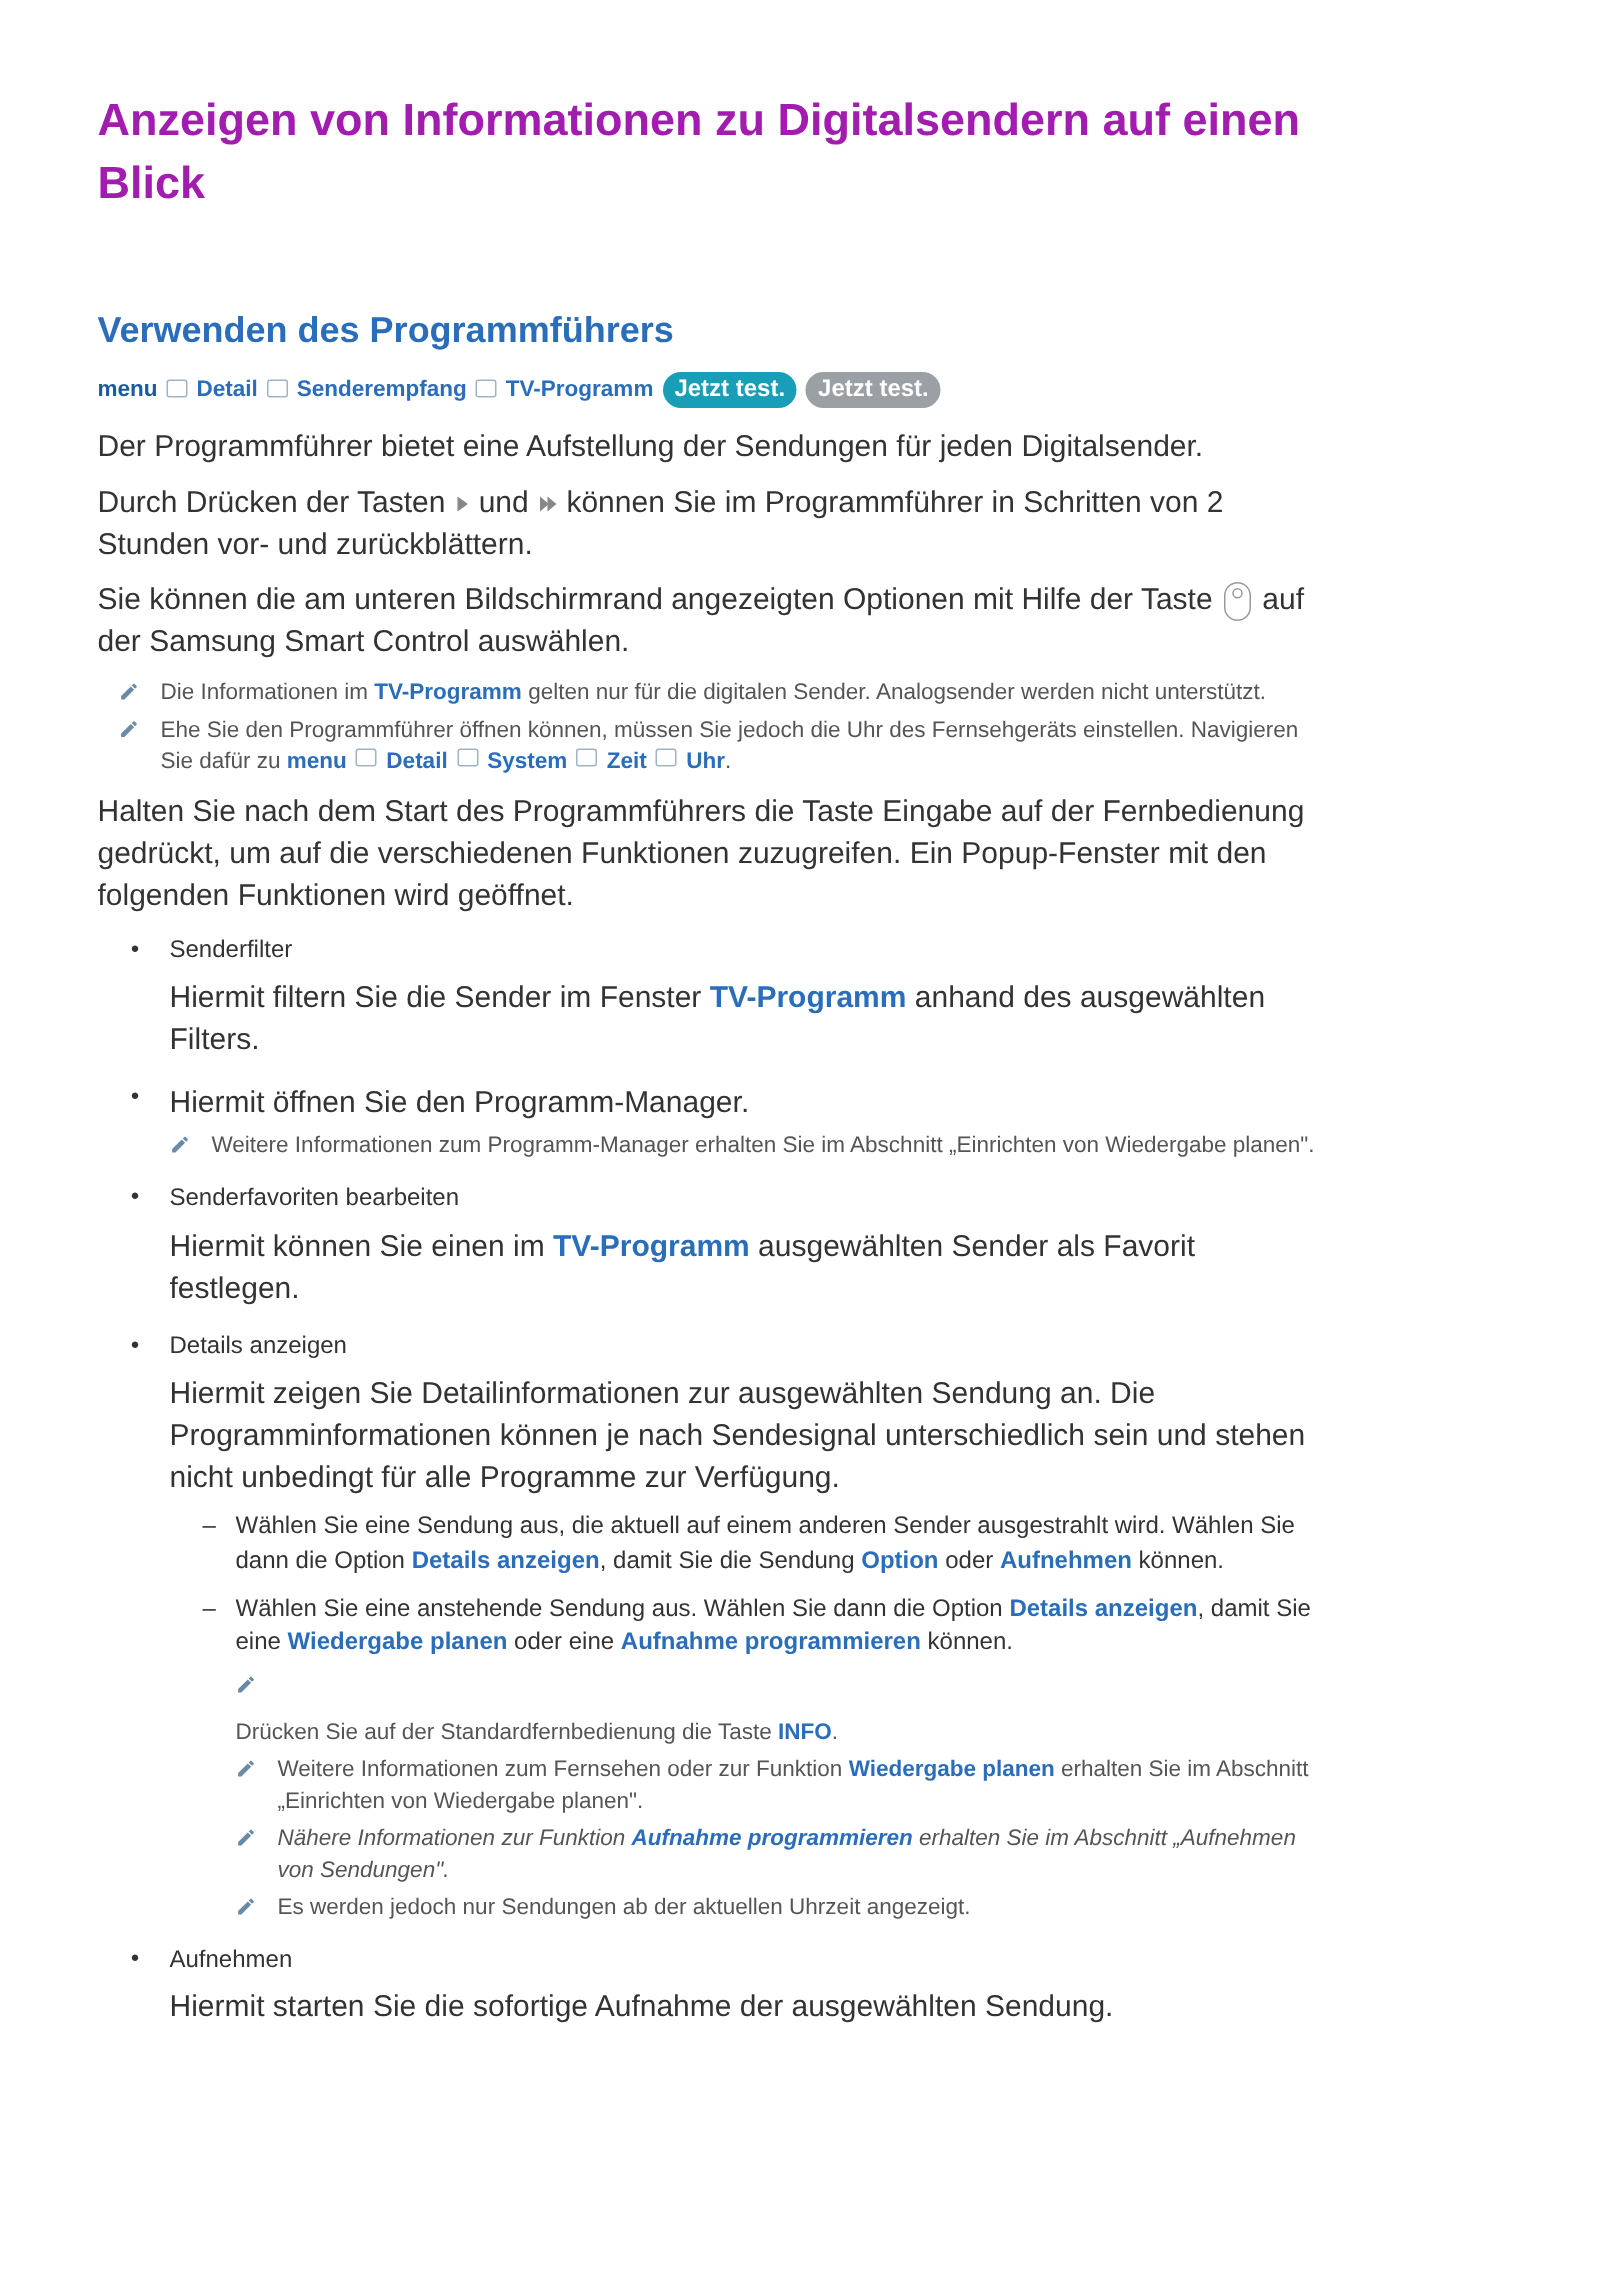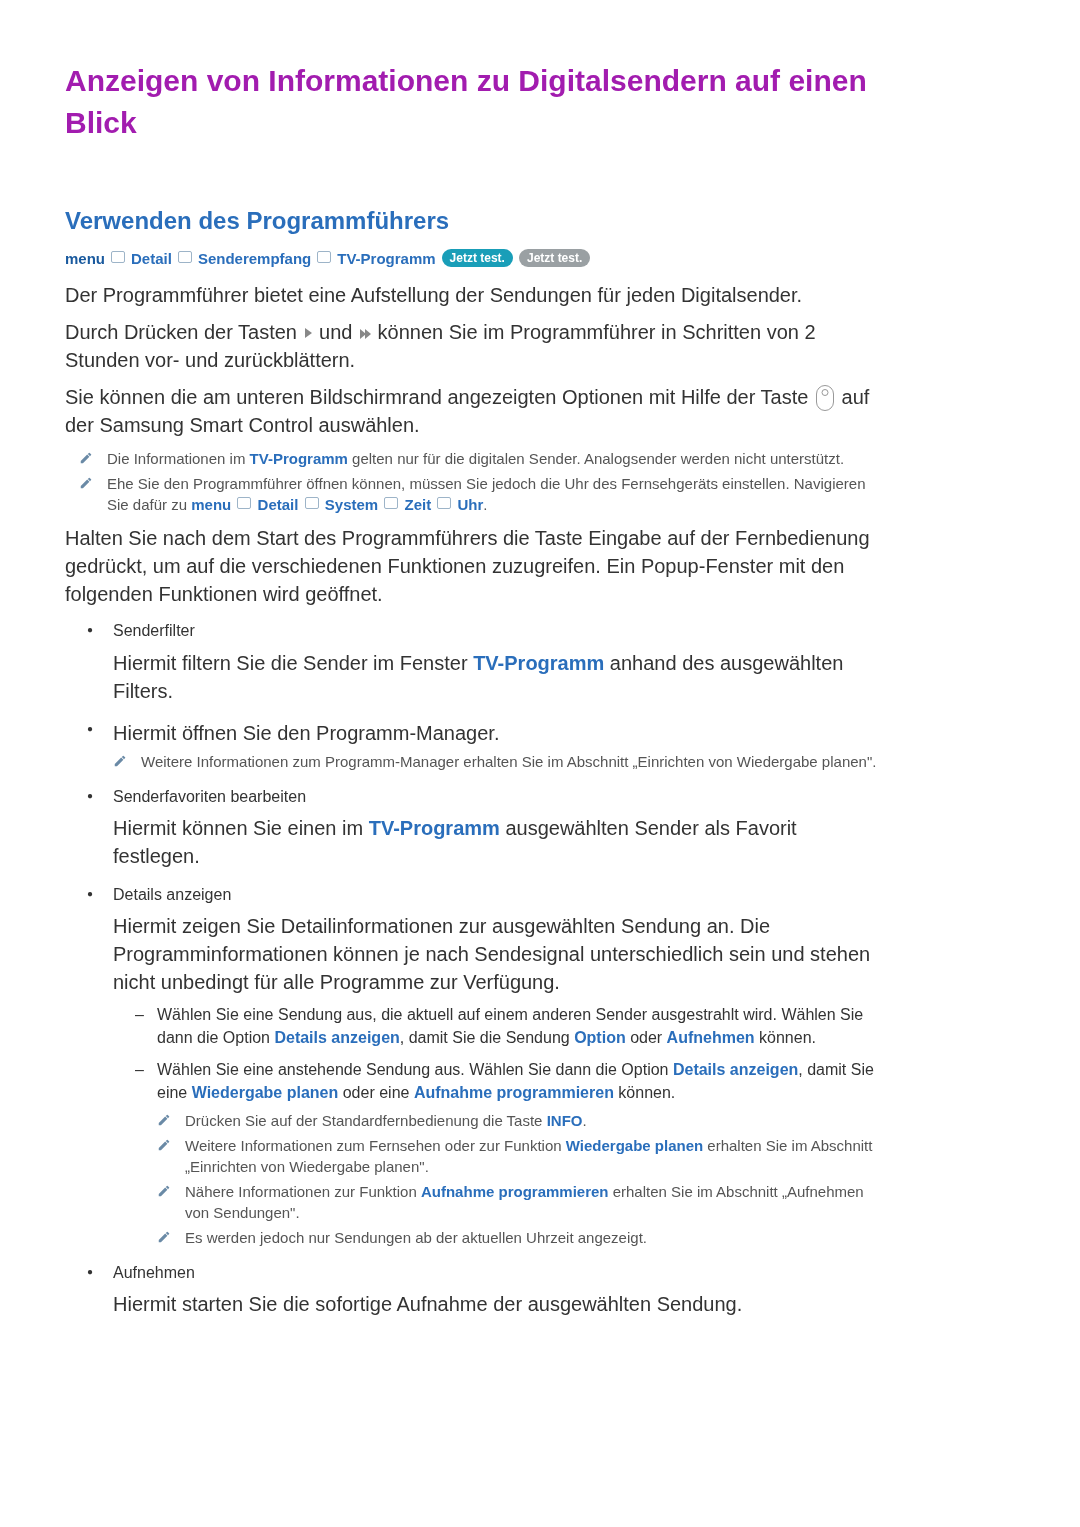--- a/index.html
+++ b/index.html
@@ -83,21 +83,21 @@
     width:5px;height:5px;
     border:1px solid #999;
     border-radius:50%;
   }
   .pill {
     display:inline-block;
     background:#199eb8;
     color:#fff;
     border-radius:12px;
     padding:1px 8px;
-    font-size:12px;
+    font-size:16px;
     font-weight:700;
     margin-left:2px;
   }
   .pill.grey { background:#9aa0a3;}
   p { margin:9px 0; font-size:20px;}
   .note-row {
     display:flex;
     align-items:flex-start;
     gap:14px;
     margin:4px 0 4px 14px;
@@ -229,37 +229,37 @@
     <p class="sub-p">Hiermit zeigen Sie Detailinformationen zur ausgewählten Sendung an. Die Programminformationen können je nach Sendesignal unterschiedlich sein und stehen nicht unbedingt für alle Programme zur Verfügung.</p>
 
     <ul class="dash">
       <li>
         <span>Wählen Sie eine Sendung aus, die aktuell auf einem anderen Sender ausgestrahlt wird. Wählen Sie dann die Option </span><span class="kw">Details anzeigen</span><span>, damit Sie die Sendung </span><span class="kw">Option</span><span> oder </span><span class="kw">Aufnehmen</span><span> können.</span>
       </li>
       <li>
         <span>Wählen Sie eine anstehende Sendung aus. Wählen Sie dann die Option </span><span class="kw">Details anzeigen</span><span>, damit Sie eine </span><span class="kw">Wiedergabe planen</span><span> oder eine </span><span class="kw">Aufnahme programmieren</span><span> können.</span>
 
         <div class="notes-block">
+          <div class="note-row" style="margin-left:0;flex-direction:column;">
+            <span class="pencil-icon">
+                <svg viewBox="0 0 24 24">
+                  <path fill="currentColor" d="M3 17.25V21h3.75L17.81 9.94l-3.75-3.75L3 17.25zM20.71 7.04a1 1 0 000-1.41l-2.34-2.34a1 1 0 00-1.41 0l-1.83 1.83 3.75 3.75 1.83-1.83z"></path>
+                </svg>
+              </span>
+            <div><span>Drücken Sie auf der Standardfernbedienung die Taste </span><span class="kw">INFO</span><span>.</span></div>
+          </div>
           <div class="note-row" style="margin-left:0;">
             <span class="pencil-icon">
                 <svg viewBox="0 0 24 24">
                   <path fill="currentColor" d="M3 17.25V21h3.75L17.81 9.94l-3.75-3.75L3 17.25zM20.71 7.04a1 1 0 000-1.41l-2.34-2.34a1 1 0 00-1.41 0l-1.83 1.83 3.75 3.75 1.83-1.83z"></path>
                 </svg>
               </span>
-            <div><span>Drücken Sie auf der Standardfernbedienung die Taste </span><span class="kw">INFO</span><span>.</span></div>
-          </div>
-          <div class="note-row" style="margin-left:0;">
-            <span class="pencil-icon">
-                <svg viewBox="0 0 24 24">
-                  <path fill="currentColor" d="M3 17.25V21h3.75L17.81 9.94l-3.75-3.75L3 17.25zM20.71 7.04a1 1 0 000-1.41l-2.34-2.34a1 1 0 00-1.41 0l-1.83 1.83 3.75 3.75 1.83-1.83z"></path>
-                </svg>
-              </span>
             <div><span>Weitere Informationen zum Fernsehen oder zur Funktion </span><span class="kw">Wiedergabe planen</span><span> erhalten Sie im Abschnitt „Einrichten von Wiedergabe planen".</span></div>
           </div>
-          <div class="note-row" style="margin-left:0;">
+          <div class="note-row" style="margin-left:0;font-style:italic;">
             <span class="pencil-icon">
                 <svg viewBox="0 0 24 24">
                   <path fill="currentColor" d="M3 17.25V21h3.75L17.81 9.94l-3.75-3.75L3 17.25zM20.71 7.04a1 1 0 000-1.41l-2.34-2.34a1 1 0 00-1.41 0l-1.83 1.83 3.75 3.75 1.83-1.83z"></path>
                 </svg>
               </span>
             <div><span>Nähere Informationen zur Funktion </span><span class="kw">Aufnahme programmieren</span><span> erhalten Sie im Abschnitt „Aufnehmen von Sendungen".</span></div>
           </div>
           <div class="note-row" style="margin-left:0;">
             <span class="pencil-icon">
                 <svg viewBox="0 0 24 24">

